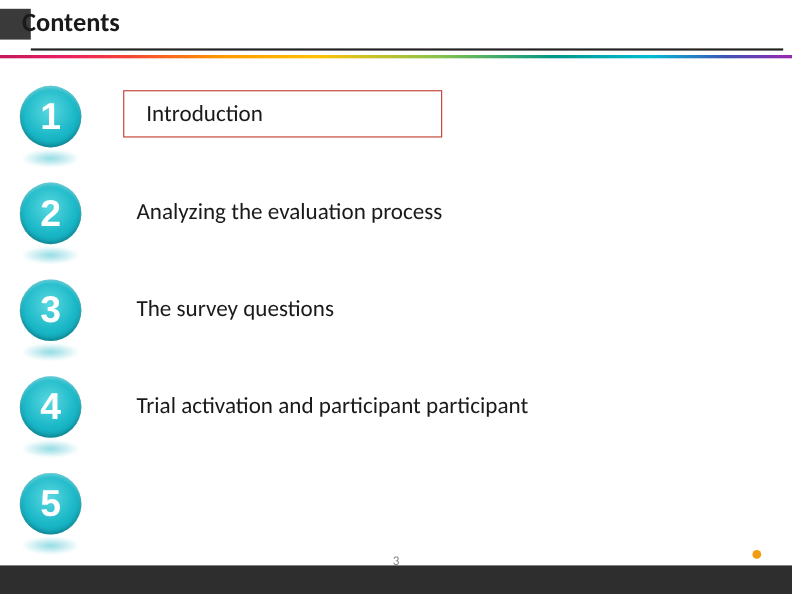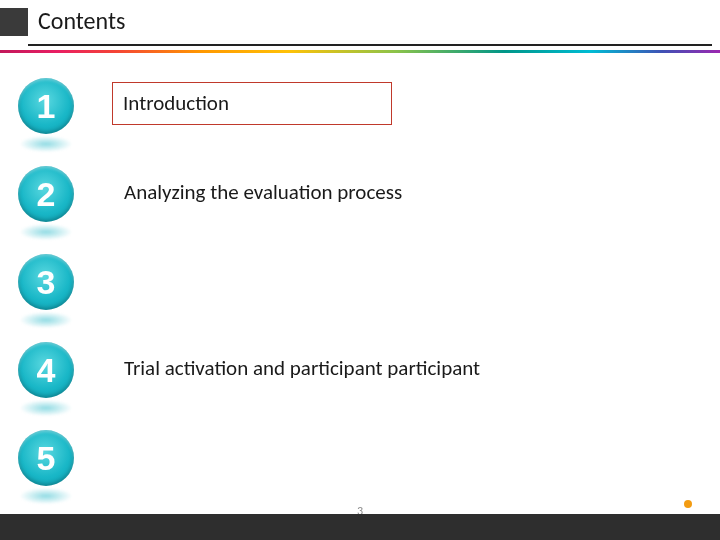--- a/index.html
+++ b/index.html
@@ -22,24 +22,24 @@
   .title-block {
     position: absolute;
     left: 0;
     top: 0;
     width: 28px;
     height: 28px;
     background: #3a3a3a;
   }
   .title-text {
     position: absolute;
-    left: 38px;
+    left: 20px;
     top: -2px;
     font-size: 24px;
-    font-weight: 400;
+    font-weight: 700;
     color: #1a1a1a;
   }
   .title-underline {
     position: absolute;
     left: 28px;
     right: 8px;
     top: 36px;
     height: 2px;
     background: #222;
   }
@@ -97,21 +97,21 @@
     top: 14px;
     font-size: 21px;
     color: #1a1a1a;
     padding: 3px 8px 4px 4px;
   }
   .highlighted {
     border: 1.5px solid #c0392b;
     left: 94px;
     top: 8px;
     width: 260px;
-    padding: 7px 8px 8px 10px;
+    padding: 7px 8px 8px 20px;
   }
 
   .footer {
     position: absolute;
     left: 0;
     right: 0;
     bottom: 0;
     height: 26px;
     background: #2e2e2e;
   }
@@ -154,20 +154,21 @@
 
   <div class="row">
     <div class="number-badge">2</div>
     <div class="badge-shadow"></div>
     <div class="item-label">Analyzing the evaluation process</div>
   </div>
 
   <div class="row">
     <div class="number-badge">3</div>
     <div class="badge-shadow"></div>
+    <div class="item-label">The survey questions</div>
   </div>
 
   <div class="row">
     <div class="number-badge">4</div>
     <div class="badge-shadow"></div>
     <div class="item-label">Trial activation and participant participant</div>
   </div>
 
   <div class="row">
     <div class="number-badge">5</div>

